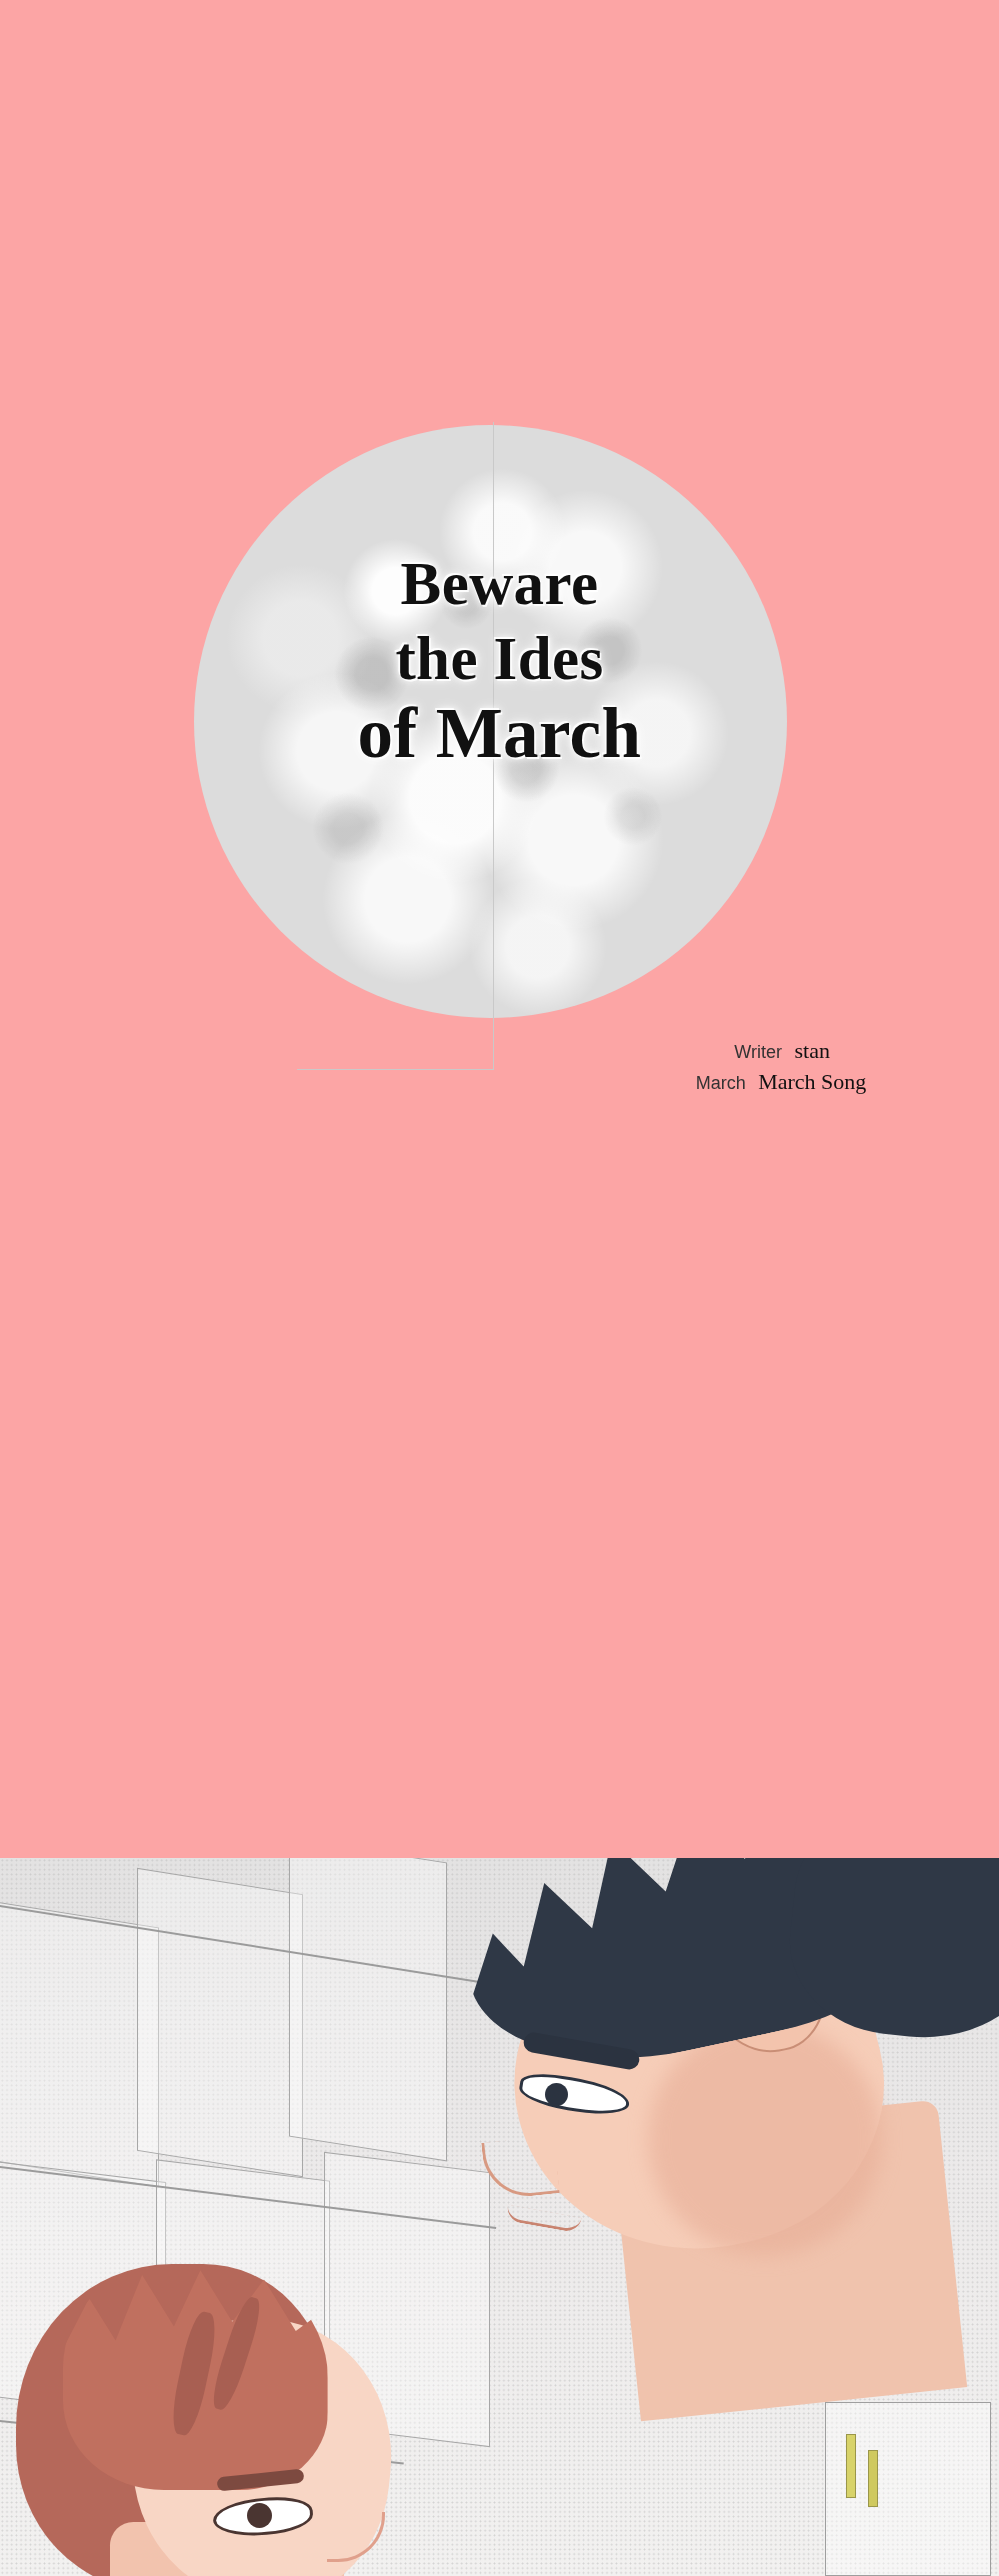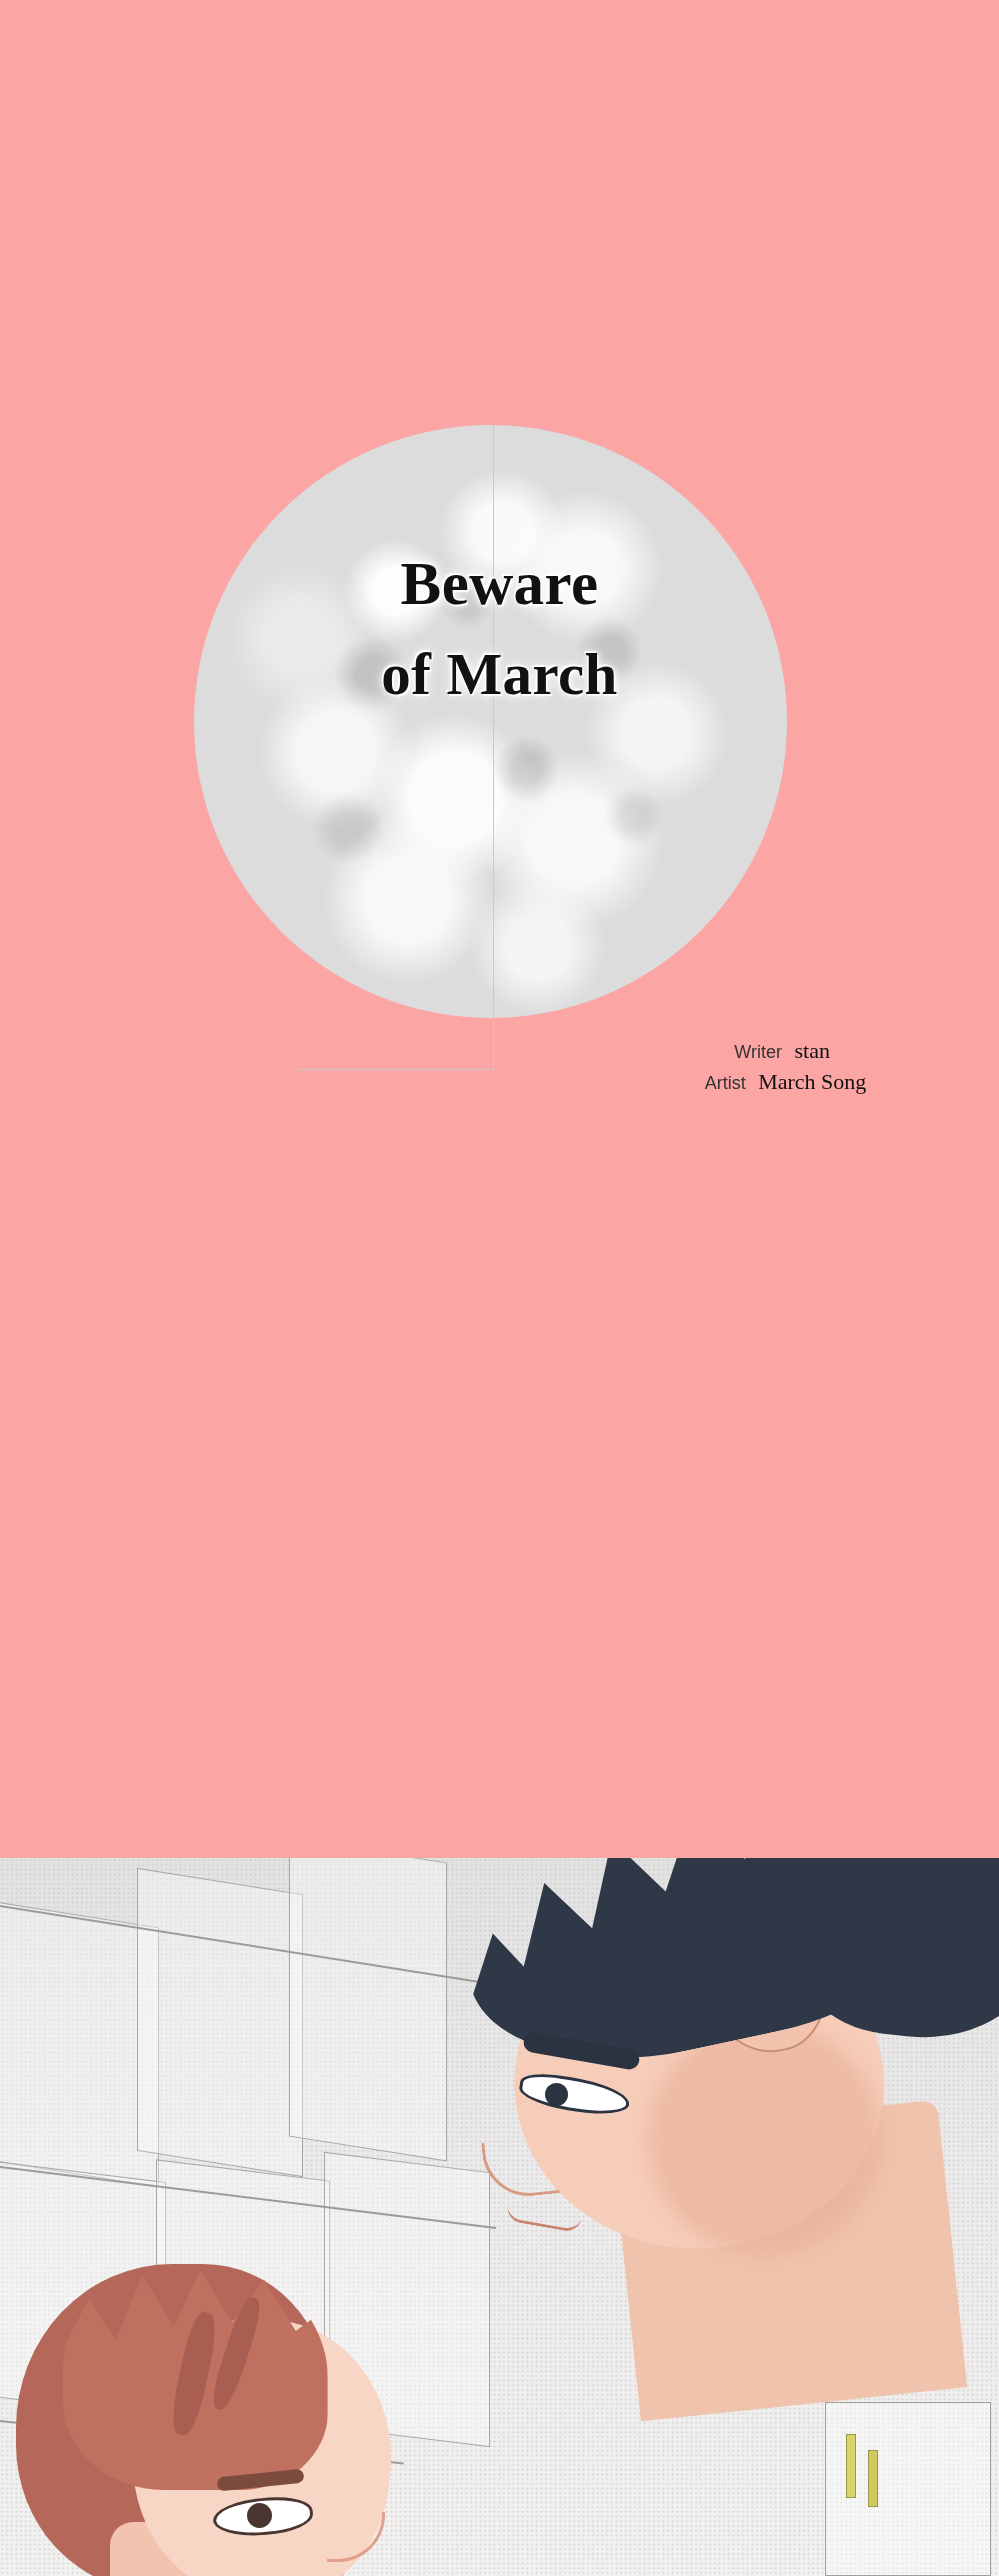--- a/index.html
+++ b/index.html
@@ -103,21 +103,21 @@
     letter-spacing: 0.4px;
     text-shadow:
       0 0 7.8px #ffffff,
       0 0 14px #ffffff,
       1.6px 1.6px 0 rgba(255,255,255,0.9),
       -1.6px -1.6px 0 rgba(255,255,255,0.9);
     white-space: nowrap;
   }
   .title-line.l1 { font-size: 61px; }
   .title-line.l2 { font-size: 61px; }
-  .title-line.l3 { font-size: 59px; margin-top: 16px; }
+  .title-line.l3 { font-size: 71px; }
 
   .credits {
     position: absolute;
     left: 0;
     top: 1038px;
     width: 999px;
   }
   .credit-row {
     display: flex;
     align-items: baseline;
@@ -432,30 +432,31 @@
 
   <div class="moon-wrap">
     <div class="moon"></div>
   </div>
 
   <div class="frame-line"></div>
   <div class="frame-line-h"></div>
 
   <div class="title-block">
     <div class="title-line l1">Beware</div>
+    <div class="title-line l2">the Ides</div>
     <div class="title-line l3">of March</div>
   </div>
 
   <div class="credits">
     <div class="credit-row">
       <span class="credit-label">Writer</span>
       <span class="credit-value">stan</span>
     </div>
     <div class="credit-row">
-      <span class="credit-label">Artist</span>
+      <span class="credit-label">March</span>
       <span class="credit-value">March Song</span>
     </div>
   </div>
 
 </div>
 
 <div class="panel">
 
   <div class="bg-base"></div>
   <div class="bg-dots"></div>

